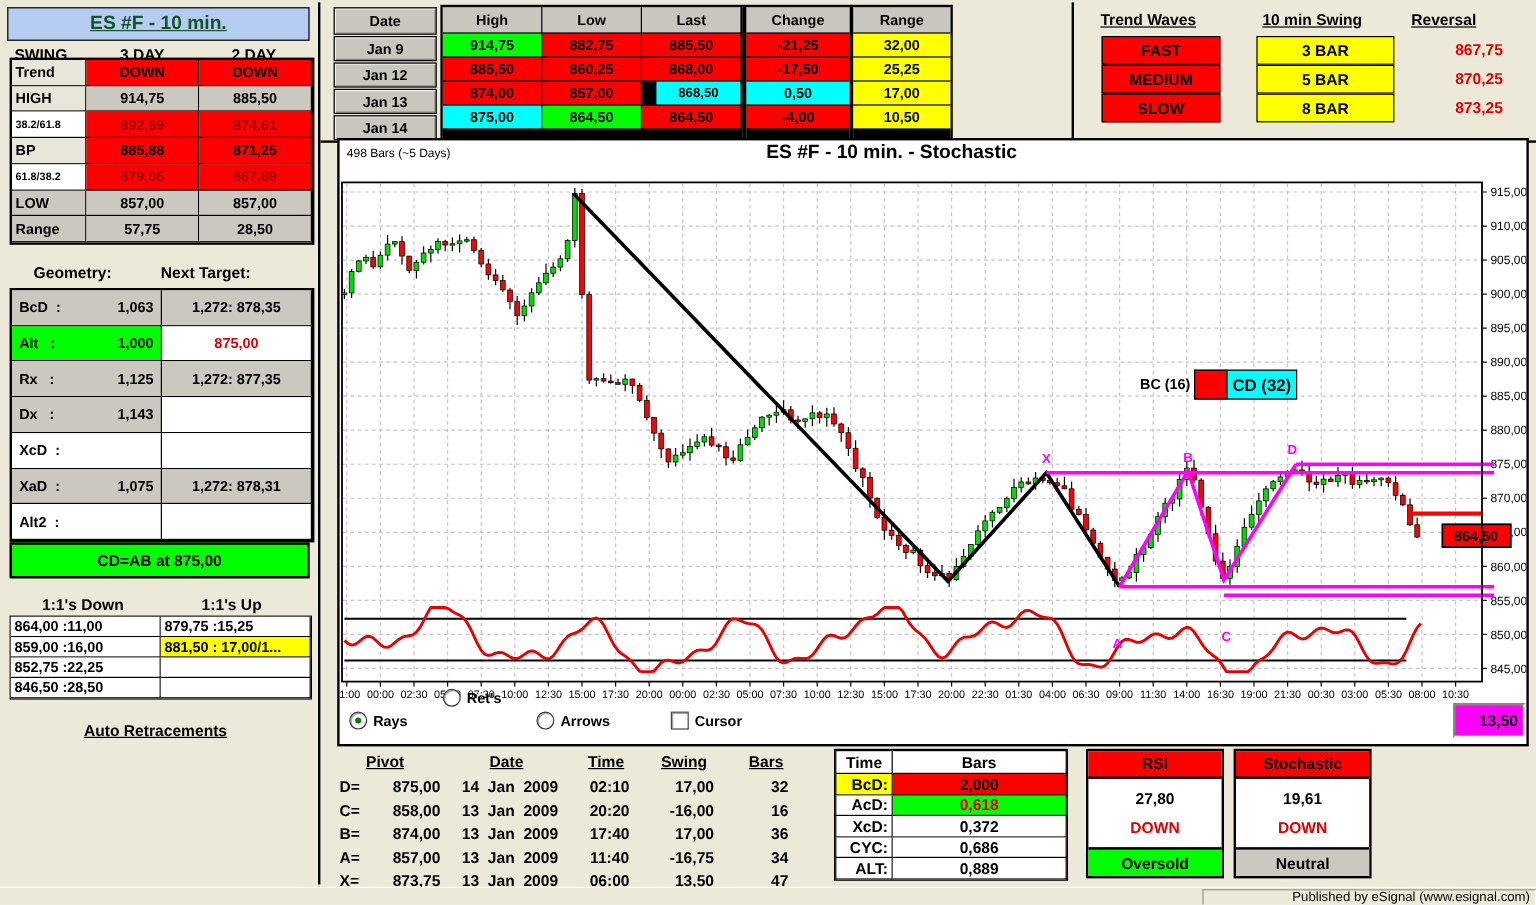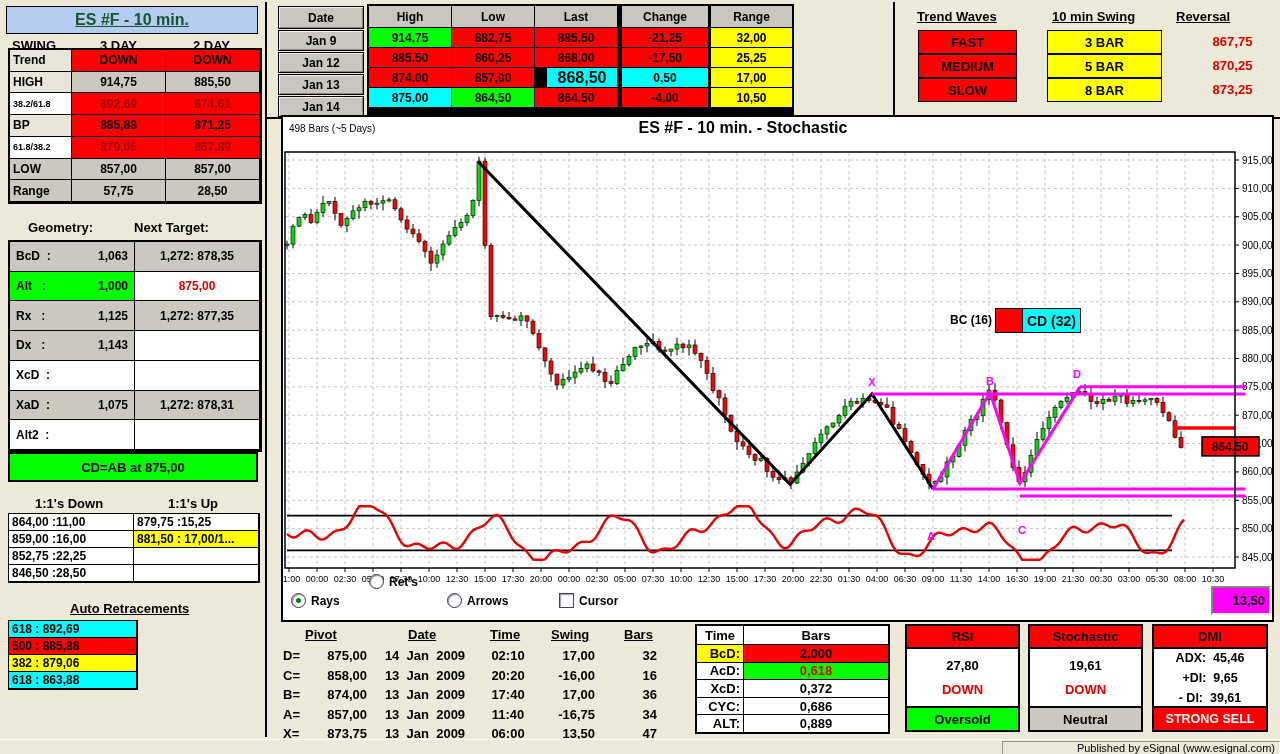--- a/index.html
+++ b/index.html
@@ -109,26 +109,20 @@
     <div class="cell lcell" data-bg="white">879,75 :15,25</div>
     <div class="cell lcell" data-bg="white">859,00 :16,00</div>
     <div class="cell lcell" data-bg="yellow">881,50 : 17,00/1...</div>
     <div class="cell lcell" data-bg="white">852,75 :22,25</div>
     <div class="cell lcell" data-bg="white"></div>
     <div class="cell lcell" data-bg="white">846,50 :28,50</div>
     <div class="cell lcell" data-bg="white"></div>
   </div>
 
   <div class="abs utitle" style="left:70px;top:601px;">Auto Retracements</div>
-  <div class="abs grid" style="left:8px;top:620px;width:128px;height:68px;grid-template-rows:repeat(4,1fr);border:1px solid #000;">
-    <div class="cell lcell" data-bg="cyan">618 : 892,69</div>
-    <div class="cell lcell" data-bg="red">500 : 885,88</div>
-    <div class="cell lcell" data-bg="yellow">382 : 879,06</div>
-    <div class="cell lcell" data-bg="cyan">618 : 863,88</div>
-  </div>
 
   <div class="abs" style="left:265px;top:2px;width:2px;height:735px;background:#000;"></div>
   <div class="abs" style="left:893px;top:2px;width:2px;height:115px;background:#000;"></div>
   <div class="abs" style="left:267px;top:117px;width:1013px;height:2px;background:#000;"></div>
 
   <div class="abs hdr3d" style="left:278px;top:6px;width:84px;height:21px;">Date</div>
   <div class="abs hdr3d" style="left:278px;top:30px;width:84px;height:19px;">Jan 9</div>
   <div class="abs hdr3d" style="left:278px;top:52px;width:84px;height:19px;">Jan 12</div>
   <div class="abs hdr3d" style="left:278px;top:74px;width:84px;height:19px;">Jan 13</div>
   <div class="abs hdr3d" style="left:278px;top:96px;width:84px;height:19px;">Jan 14</div>
@@ -139,21 +133,21 @@
       <div class="hdr3d" style="box-shadow:none;border:none;">Low</div>
       <div class="hdr3d" style="box-shadow:none;border:none;">Last</div>
       <div class="ctr bold" style="font-size:12px;" data-bg="green">914,75</div>
       <div class="ctr bold" style="font-size:12px;" data-bg="red">882,75</div>
       <div class="ctr bold" style="font-size:12px;" data-bg="red">885,50</div>
       <div class="ctr bold" style="font-size:12px;" data-bg="red">885,50</div>
       <div class="ctr bold" style="font-size:12px;" data-bg="red">860,25</div>
       <div class="ctr bold" style="font-size:12px;" data-bg="red">868,00</div>
       <div class="ctr bold" style="font-size:12px;" data-bg="red">874,00</div>
       <div class="ctr bold" style="font-size:12px;" data-bg="red">857,00</div>
-      <div class="ctr bold" style="font-size:16px;margin-left:12px;" data-bg="cyan">868,50</div>
+      <div class="ctr bold" style="font-size:11px;margin-left:12px;" data-bg="cyan">868,50</div>
       <div class="ctr bold" style="font-size:12px;" data-bg="cyan">875,00</div>
       <div class="ctr bold" style="font-size:12px;" data-bg="green">864,50</div>
       <div class="ctr bold" style="font-size:12px;" data-bg="red">864,50</div>
     </div>
   </div>
 
   <div class="abs" style="left:620px;top:4px;width:86px;height:113px;border:2px solid #000;background:#000;">
     <div class="grid" style="grid-template-rows:21px 19px 19px 19px 19px;gap:1px;background:#000;width:100%;height:100%;">
       <div class="hdr3d" style="box-shadow:none;border:none;">Change</div>
       <div class="ctr bold" style="font-size:12px;" data-bg="red">-21,25</div>
@@ -763,29 +757,20 @@
 
   <div class="ipanel" style="left:1028px;top:624px;width:111px;height:104px;">
     <div class="ihead" data-bg="red">Stochastic</div>
     <div class="ibody">
       <span>19,61</span>
       <span data-fg="red">DOWN</span>
     </div>
     <div class="ifoot" data-bg="silver">Neutral</div>
   </div>
 
-  <div class="ipanel" style="left:1152px;top:624px;width:112px;height:104px;">
-    <div class="ihead" data-bg="red">DMI</div>
-    <div class="ibody" style="gap:6px;font-size:12.5px;">
-      <span>ADX:  45,46</span>
-      <span>+DI:  9,65</span>
-      <span>- DI:  39,61</span>
-    </div>
-    <div class="ifoot" style="font-size:12.5px;" data-fg="white" data-bg="red">STRONG SELL</div>
-  </div>
 
   <div class="abs" style="left:0;top:739px;width:1280px;height:15px;background:#ece9d8;border-top:1px solid #fff;">
     <div class="abs" style="left:1002px;top:1px;width:272px;height:12px;border:1px solid;border-color:#9a9687 #fff #fff #9a9687;
                 display:flex;align-items:center;justify-content:flex-end;padding-right:4px;">
       <span style="font-size:11px;">Published by eSignal (www.esignal.com)</span>
     </div>
   </div>
 
 </div>
 

